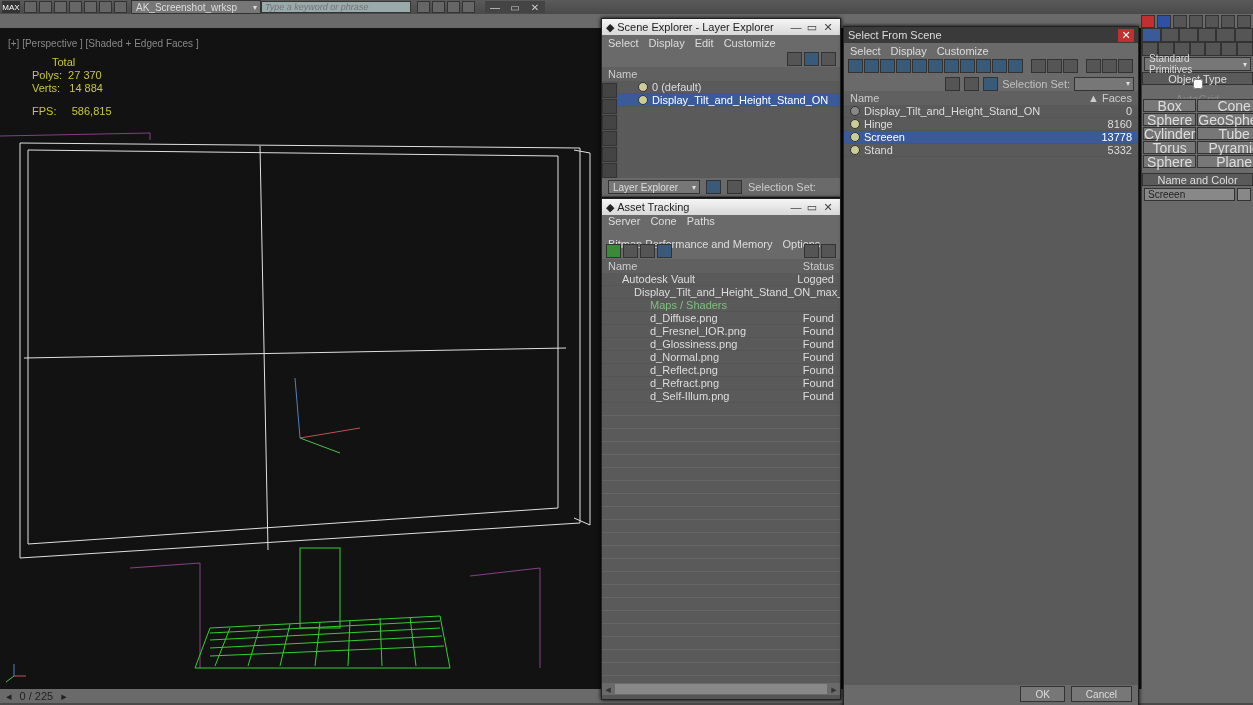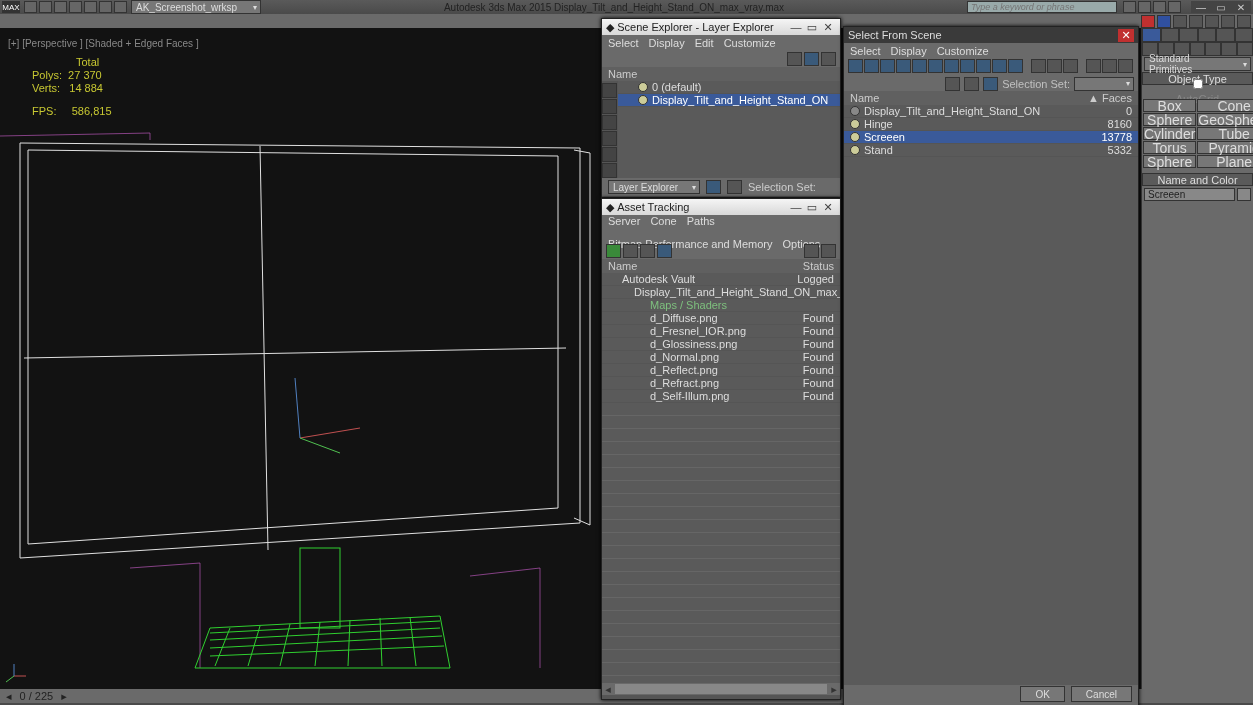--- a/index.html
+++ b/index.html
@@ -77,21 +77,20 @@
   <div class="tb-icons">
     <div class="tb-icon"></div>
     <div class="tb-icon"></div>
     <div class="tb-icon"></div>
     <div class="tb-icon"></div>
     <div class="tb-icon"></div>
     <div class="tb-icon"></div>
     <div class="tb-icon"></div>
   </div>
   <div class="dropdown" style="margin-left:4px;width:130px;">AK_Screenshot_wrksp</div>
-  <div class="title">Autodesk 3ds Max 2015    Display_Tilt_and_Height_Stand_ON_max_vray.max</div>
   <input class="search" placeholder="Type a keyword or phrase" style="">
   <div class="right-icons">
     <div class="tb-icon"></div>
     <div class="tb-icon"></div>
     <div class="tb-icon"></div>
     <div class="tb-icon"></div>
   </div>
   <div style="width:10px"></div>
   <div class="win-btn">—</div>
   <div class="win-btn">▭</div>
@@ -104,21 +103,21 @@
   <div class="tool-icon"></div>
   <div class="tool-icon"></div>
   <div class="tool-icon"></div>
   <div class="tool-icon"></div>
   <div class="tool-icon"></div>
 </div>
 
 <div class="workspace">
   <div class="vp-label">[+] [Perspective ] [Shaded + Edged Faces ]</div>
   <div class="stats">
-    <div><span style="margin-left:44px">Total</span></div>
+    <div><span style="margin-left:20px">Total</span></div>
     <div><span>Polys:</span> &nbsp;<span>27 370</span></div>
     <div><span>Verts:</span> &nbsp;&nbsp;<span>14 884</span></div>
     <div style="margin-top:10px"><span>FPS:</span> &nbsp;&nbsp;&nbsp;&nbsp;<span>586,815</span></div>
   </div>
 
   <svg class="viewport-svg" width="600" height="661">
     <g stroke="#e0e0e0" stroke-width="1" fill="none">
       <polygon points="20,115 580,120 580,495 20,530"></polygon>
       <polygon points="28,122 558,128 558,480 28,516"></polygon>
       <line x1="260" y1="118" x2="268" y2="522"></line>

